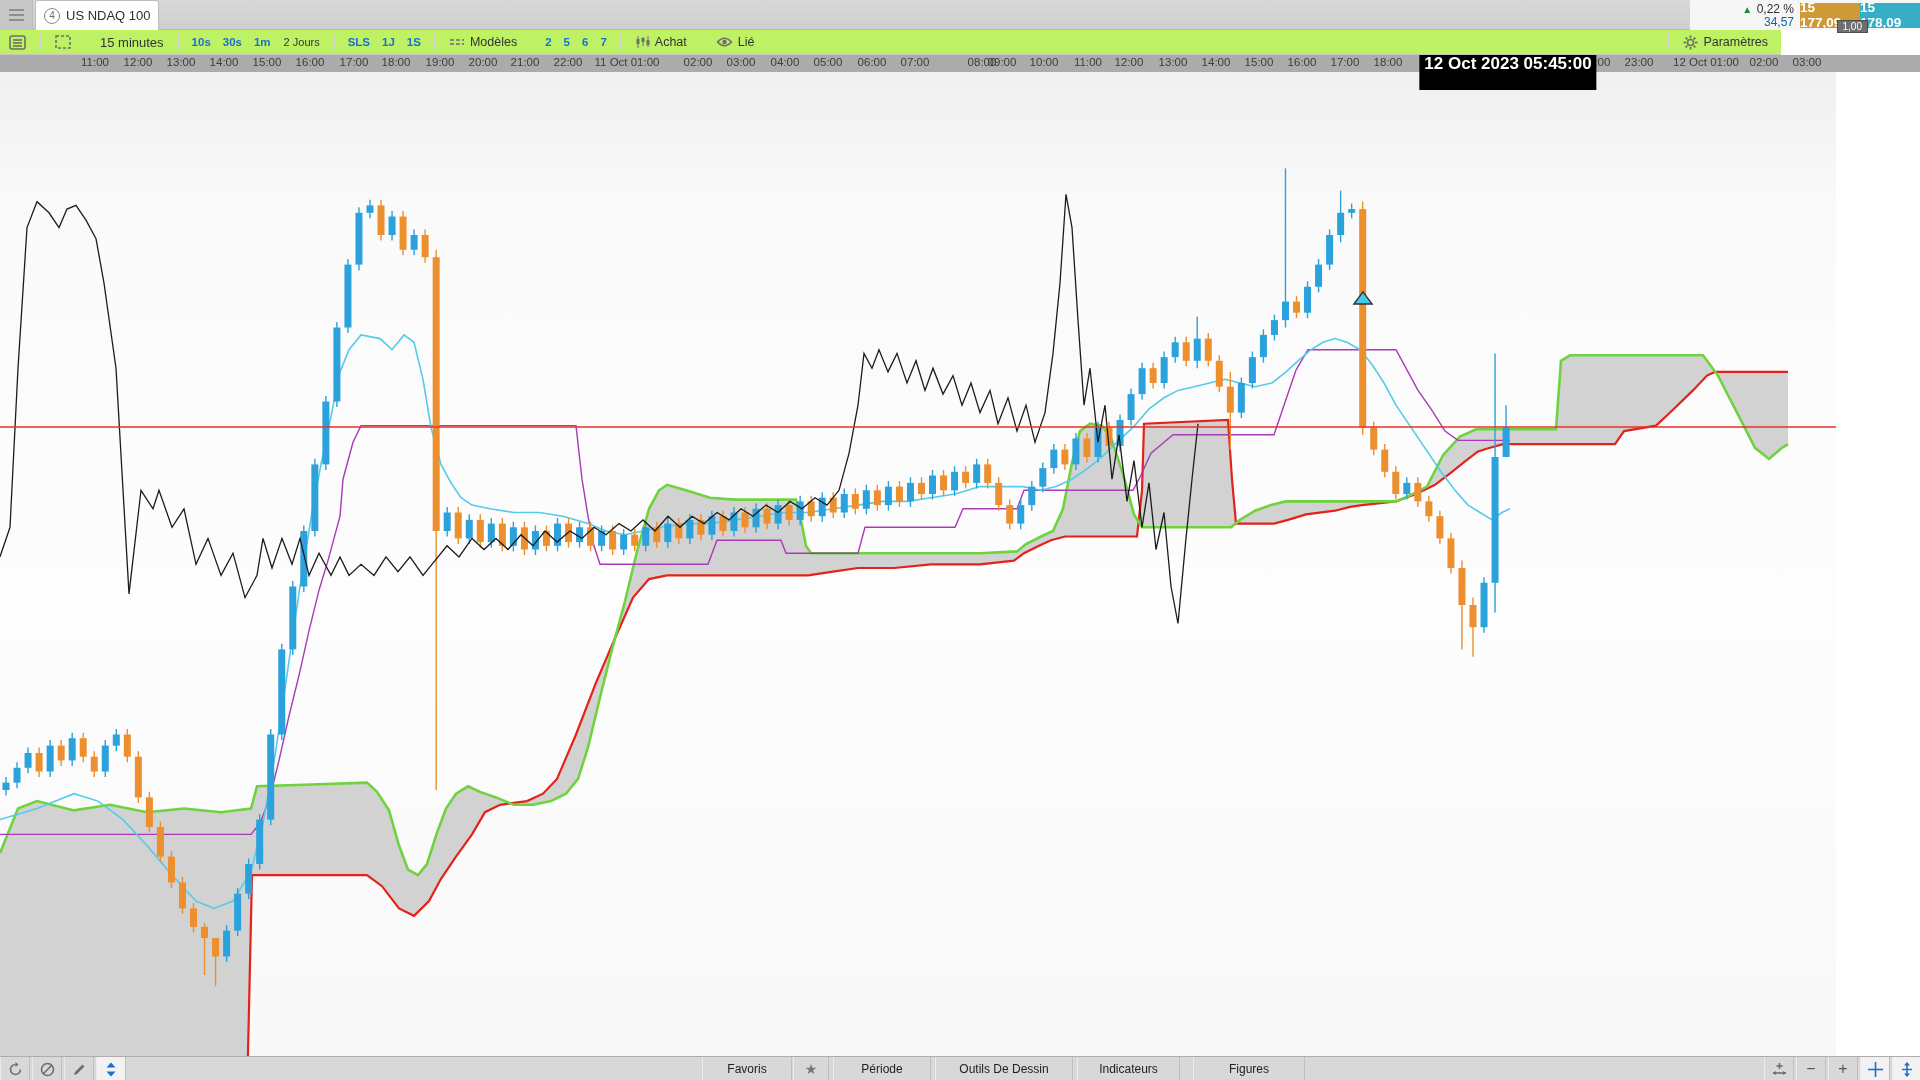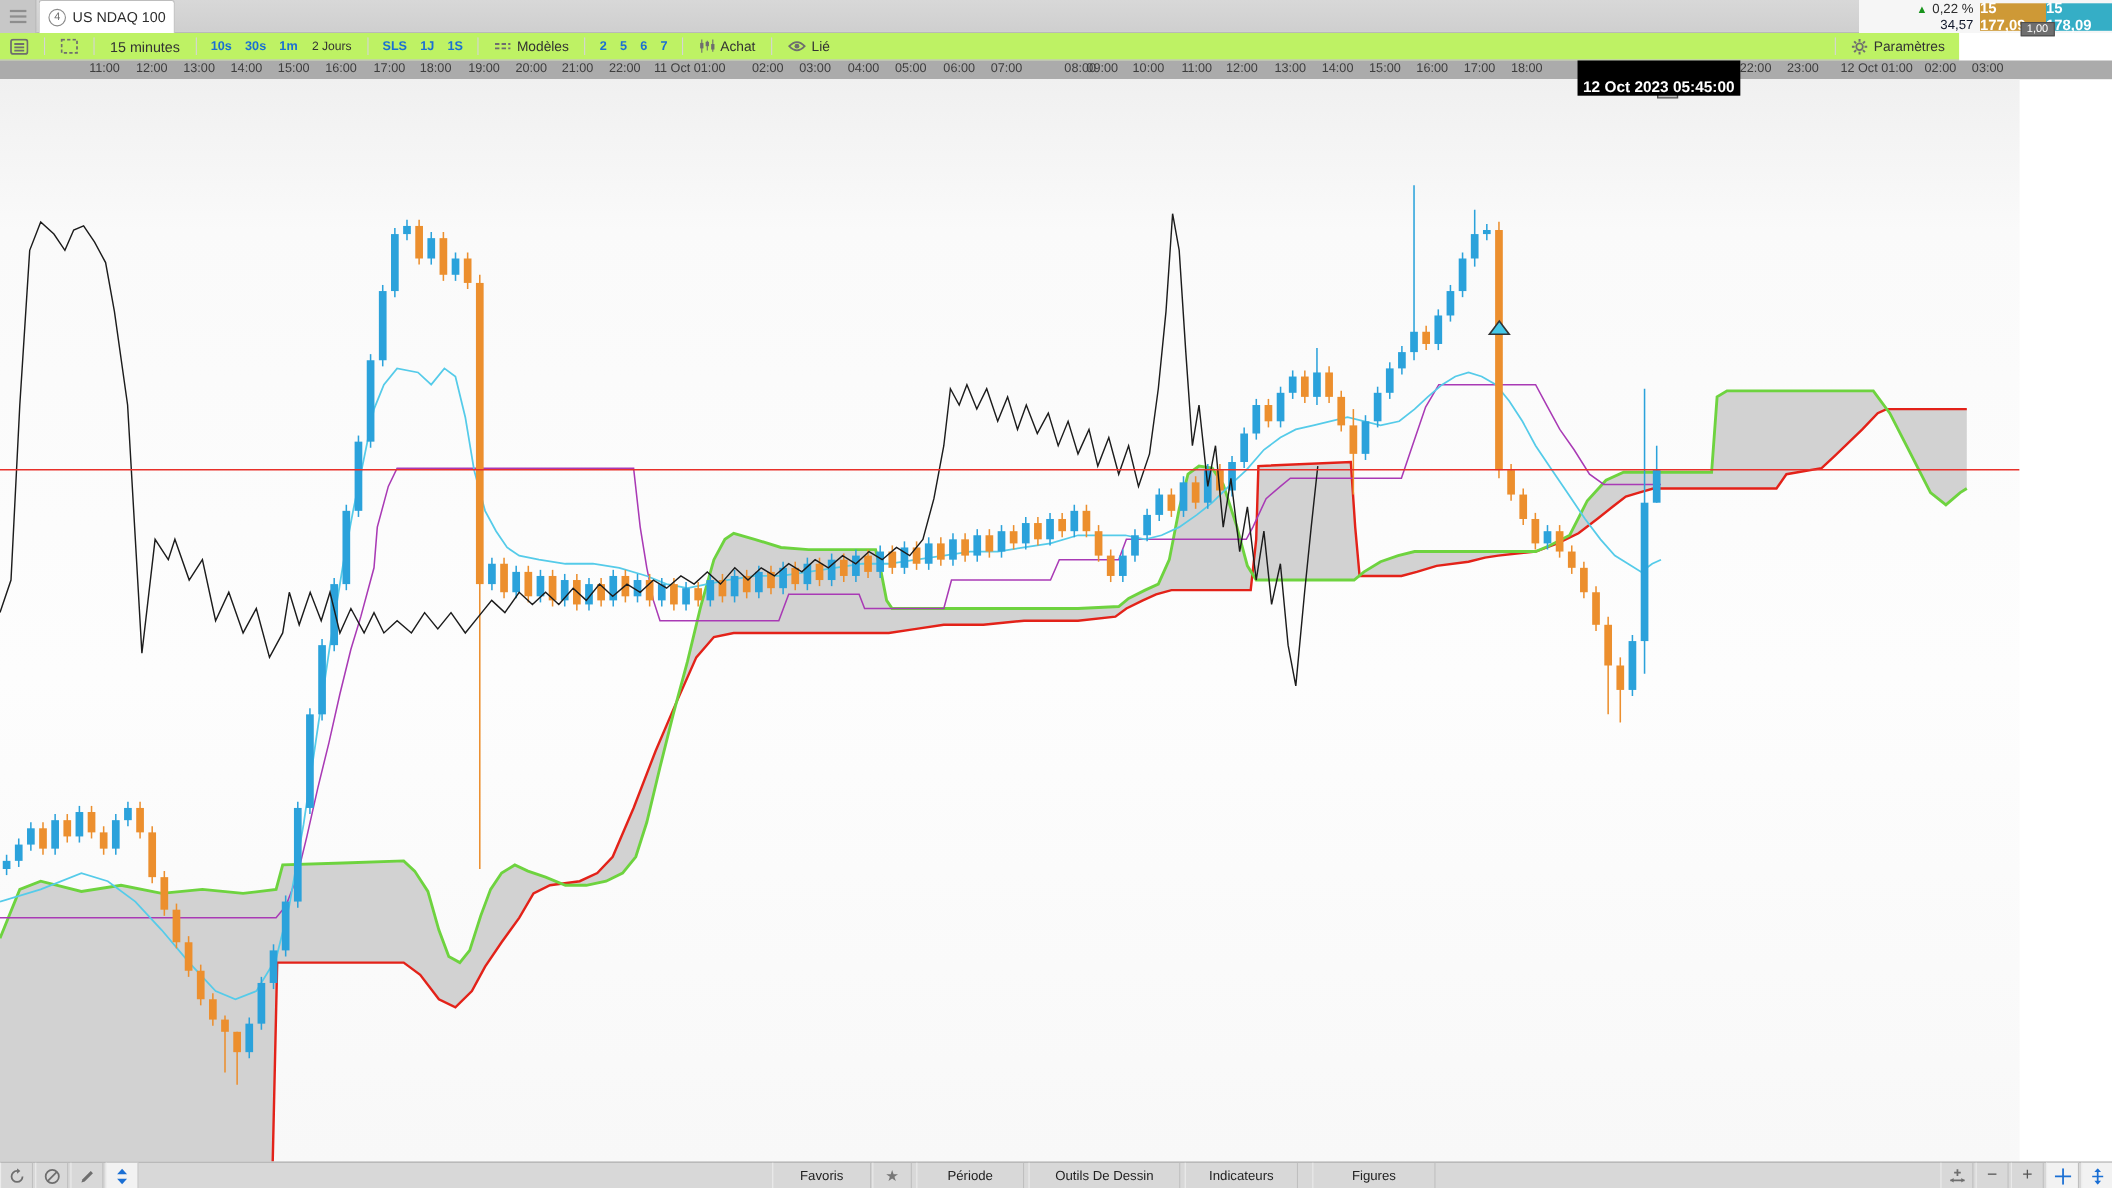--- a/index.html
+++ b/index.html
@@ -17,41 +17,41 @@
     border:1px solid #BDBDBD; border-bottom:none; border-radius:3px 3px 0 0;
     display:flex; align-items:center; gap:6px; padding:0 8px; }
   .tab-num { width:16px; height:16px; border:1px solid #8A8A8A; border-radius:50%; color:#6E6E6E;
     font-size:10px; display:flex; align-items:center; justify-content:center; flex:0 0 auto; }
   .tab-title { font-size:13px; color:#2E2E2E; white-space:nowrap; }
   .quote { position:absolute; right:0; top:0; width:230px; height:30px; background:#F6F6F6;
     display:flex; align-items:center; }
   .chg { text-align:right; margin-right:6px; line-height:12px; flex:1; }
   .chg .pct { font-size:12px; color:#2E2E2E; }
   .chg .tri { color:#18941C; font-size:10px; }
-  .chg .pts { font-size:12px; color:#0f172a; }
+  .chg .pts { font-size:12px; color:#0369a1; }
   .pricebox { width:60px; height:25px; color:#FFF; font-weight:bold; font-size:13.5px;
     display:flex; align-items:center; justify-content:center; cursor:pointer; }
   .spread { position:absolute; right:52px; top:20px; background:#6F6F6F; color:#FFF;
     font-size:10px; padding:0 5px; border:1px solid #4D4D4D; z-index:3; }
 
   
   .toolbar { position:absolute; left:0; top:30px; width:1781px; height:25px; background:#bef264;
     border-bottom:1px solid #C6C6C6; display:flex; align-items:center; font-size:12.5px; color:#333;justify-content:center; }
   .toolbar .sep { width:1px; height:16px; background:#D5D5D5; margin:0 7px; flex:0 0 auto; }
   .tbtn { display:flex; align-items:center; gap:5px; padding:0 7px; height:24px; cursor:pointer;
     white-space:nowrap; color:#333; }
   .tbtn.blue { color:#1A6FD4; font-weight:bold; font-size:11.5px; padding:11px 6px; }
   .tbtn svg { display:block; }
   .right-tools { margin-left:auto; display:flex; align-items:center; }
 
   
   .timeaxis { position:absolute; left:0; top:55px; width:1920px; height:17px; background:#ABABAB; }
   .timeaxis span { position:absolute; top:1px; transform:translateX(-50%); font-size:11.5px; color:#3D3D3D; white-space:nowrap; }
   .cursor-label { position:absolute; top:0; transform:translateX(-50%); background:#000; color:#FFF;
-    font-size:14px; font-weight:bold; height:17px; line-height:17px; padding:16px 5px; white-space:nowrap; z-index:2; }
+    font-size:17px; font-weight:bold; height:35px; line-height:17px; padding:0 5px; white-space:nowrap; z-index:2; }
 
   
   .chart-area { position:absolute; left:0; top:72px; width:1836px; height:984px;
     background:linear-gradient(180deg,#F0F0F0 0%,#FAFAFA 14%,#FDFDFD 55%,#F8F8F8 100%); }
   .chart-area svg { position:absolute; left:0; top:0; }
 
   
   .price-axis { position:absolute; left:1836px; top:72px; width:84px; height:984px;
     background:#EFEFEF; border-left:1px solid #A8A8A8; }
   .ptick { position:absolute; left:7px; transform:translateY(-50%); font-size:12px; color:#6F6F6F; white-space:nowrap; }

